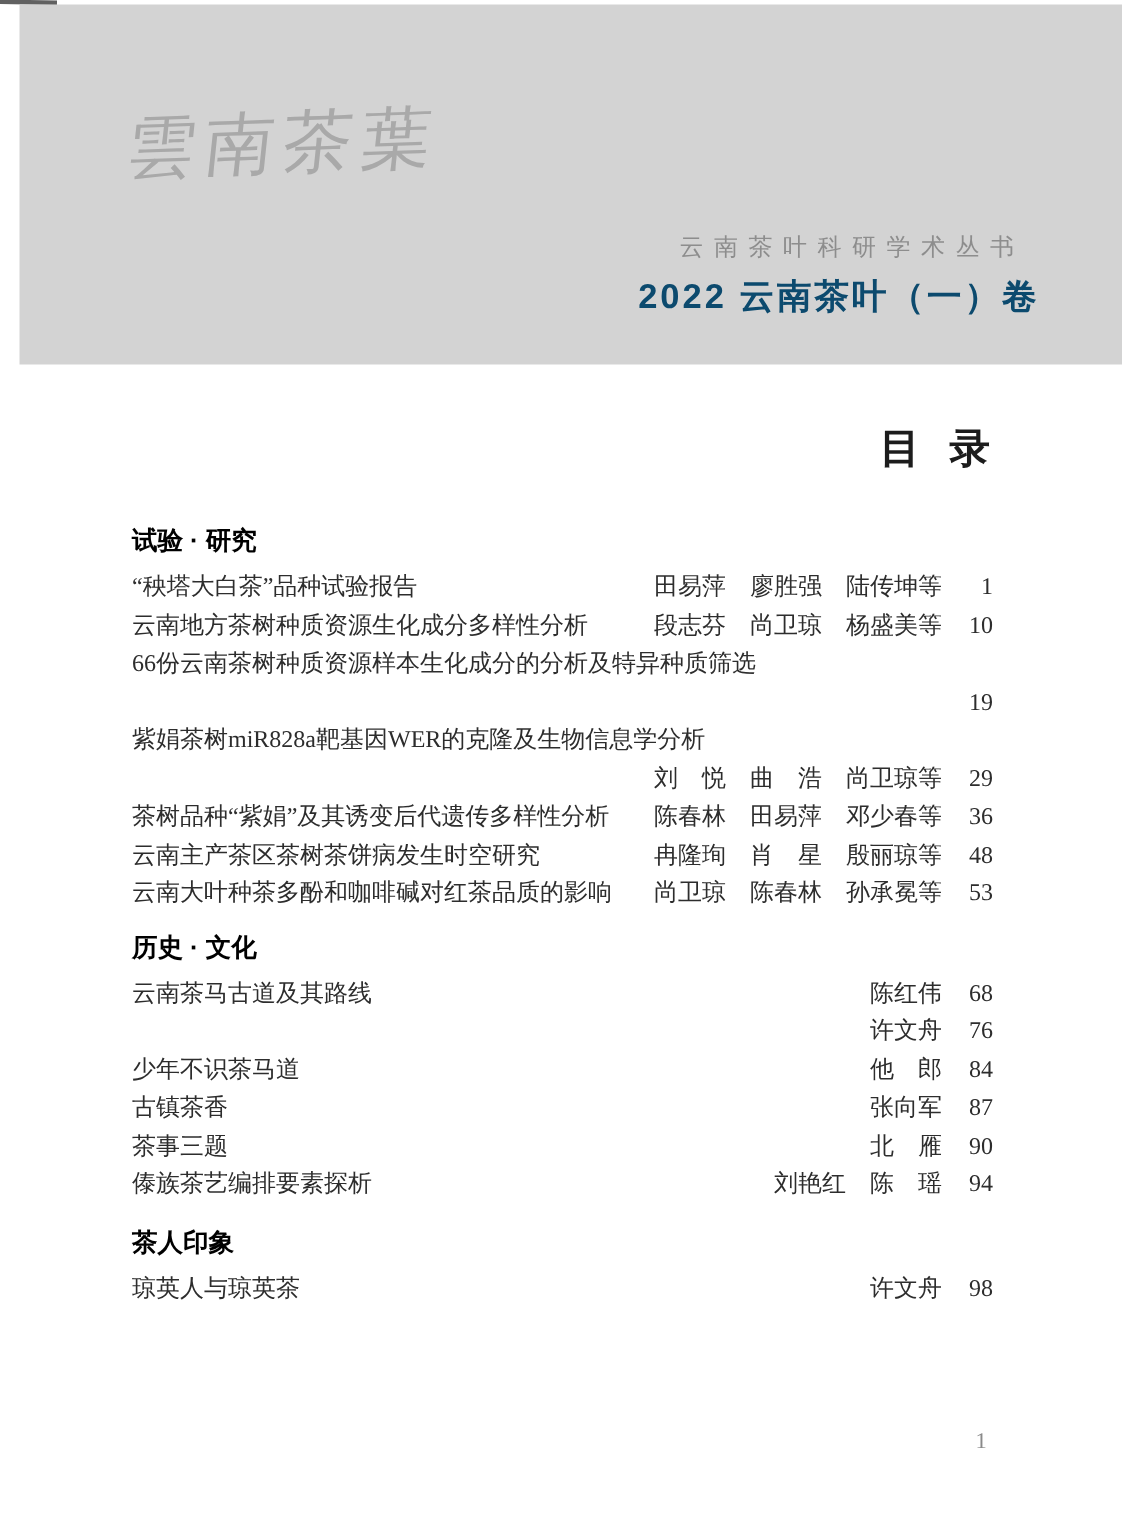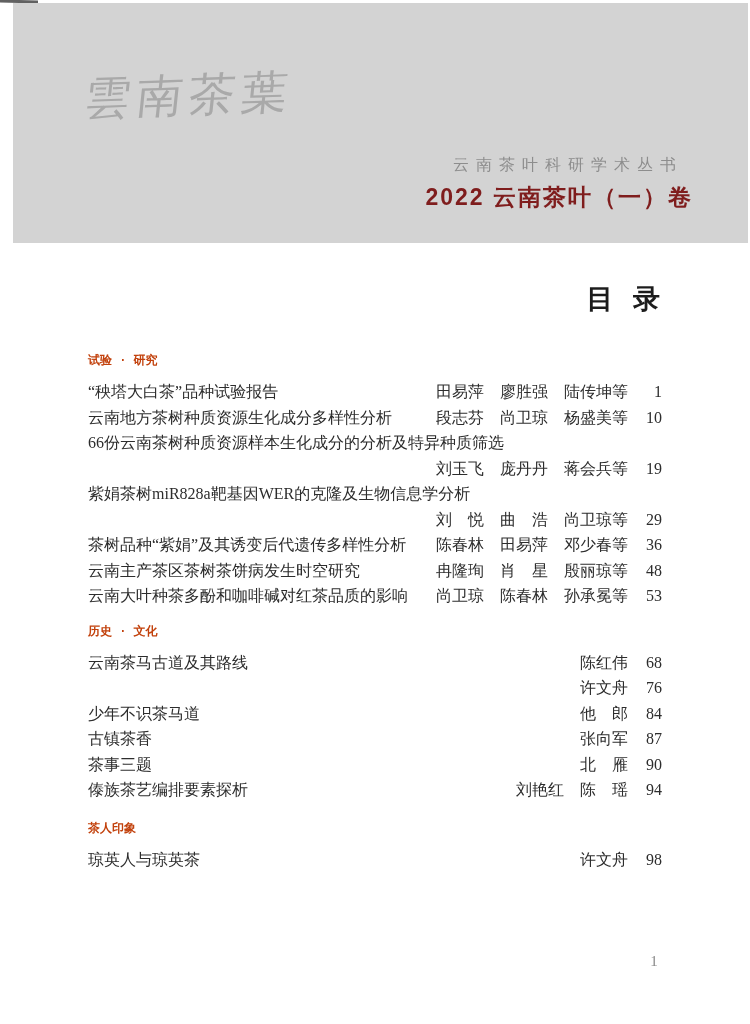--- a/index.html
+++ b/index.html
@@ -31,36 +31,36 @@
     position:absolute;right:55px;top:152px;
     text-align:right;
   }
   .series-title{
     font-size:16px;letter-spacing:7px;color:#8d8d8d;
     padding-right:10px;white-space:nowrap;
   }
   .volume-title{
     margin-top:6px;
     font-family:"Liberation Sans","DejaVu Sans",sans-serif;
-    font-weight:bold;font-size:23px;letter-spacing:2px;color:#7f1d1d;
+    font-weight:bold;font-size:23px;letter-spacing:2px;color:#0c4a6e;
     white-space:nowrap;
   }
   
   .main{
     position:absolute;top:280px;left:88px;width:574px;
   }
   .toc-title{
     text-align:right;
     font-size:27px;font-weight:bold;color:#1c1c1c;
     line-height:38px;white-space:pre;
     letter-spacing:2px;
   }
   .section-heading{
-    font-family:Liberation Mono, monospace;
-    font-weight:bold;font-size:12px;color:#c2410c;
+    font-family:Liberation Sans, sans-serif;
+    font-weight:bold;font-size:17px;color:#000000;
     line-height:22px;
     margin-top:12px;margin-bottom:7px;
   }
   .section:first-of-type .section-heading{margin-top:32px;}
   .section:last-of-type .section-heading{margin-top:15px;}
   .entry{
     display:flex;align-items:center;
     font-size:16px;line-height:25.5px;height:25.5px;
     white-space:nowrap;
   }
@@ -112,21 +112,20 @@
     <span class="authors">段志芬　尚卫琼　杨盛美等</span>
     <span class="pagenum">10</span>
   </div>
           <div class="entry wrap-first">
     <span class="etitle">66份云南茶树种质资源样本生化成分的分析及特异种质筛选</span>
 
   </div>
           <div class="entry wrap-second">
 
     <span class="leader"></span>
-    <span class="authors">刘玉飞　庞丹丹　蒋会兵等</span>
     <span class="pagenum">19</span>
   </div>
           <div class="entry wrap-first">
     <span class="etitle">紫娟茶树miR828a靶基因WER的克隆及生物信息学分析</span>
 
   </div>
           <div class="entry wrap-second">
 
     <span class="leader"></span>
     <span class="authors">刘　悦　曲　浩　尚卫琼等</span>

